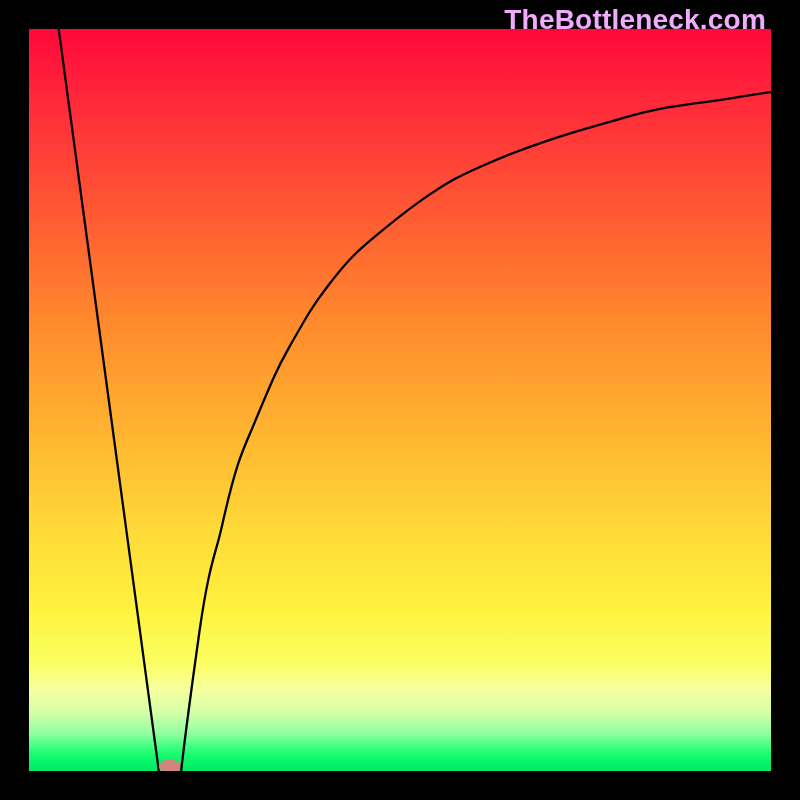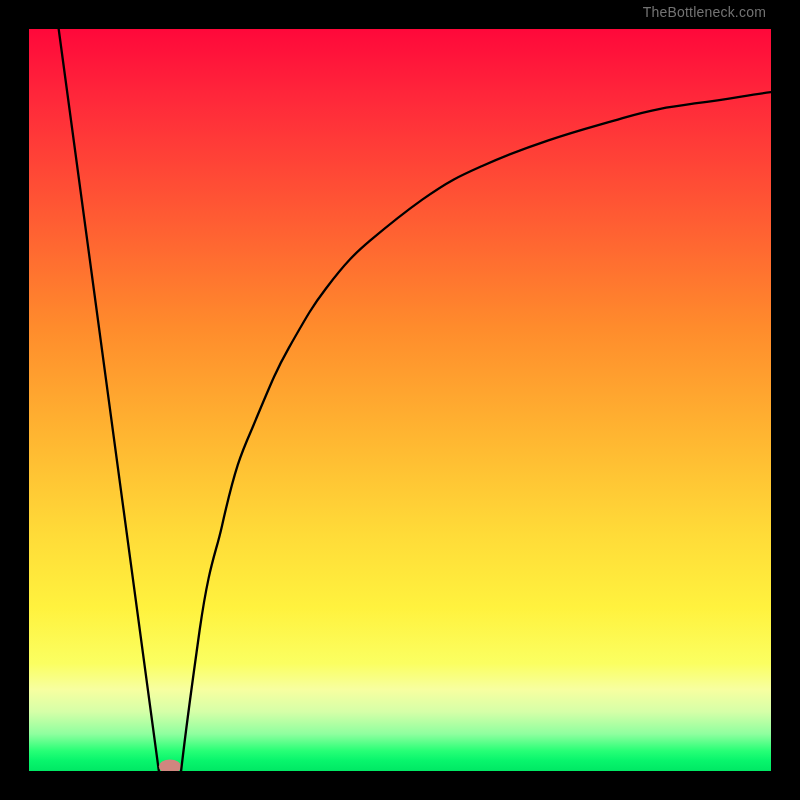--- a/index.html
+++ b/index.html
@@ -52,24 +52,25 @@
     width: 742px;
     height: 742px;
   }
   .curve path, .curve ellipse {
     vector-effect: non-scaling-stroke;
   }
   .watermark {
     position: absolute;
     top: 4px;
     right: 34px;
-    color: #737373;
-    font-size: 14px;
+    color: #f0abfc;
+    font-size: 28px;
     letter-spacing: 0.2px;
     user-select: none;
+    font-weight: bold;
   }
 </style>
 </head>
 <body>
 
 <div class="frame">
   <div class="plot">
     <div class="gradient"></div>
 
     <svg class="curve" viewBox="0 0 100 100" preserveAspectRatio="none">

